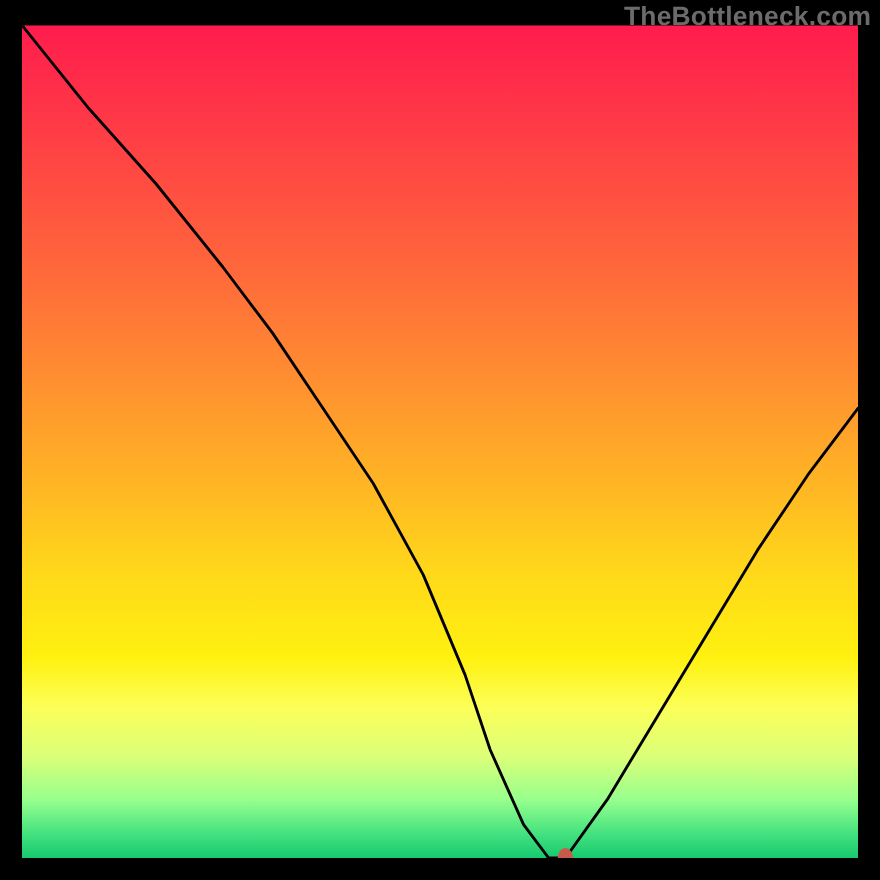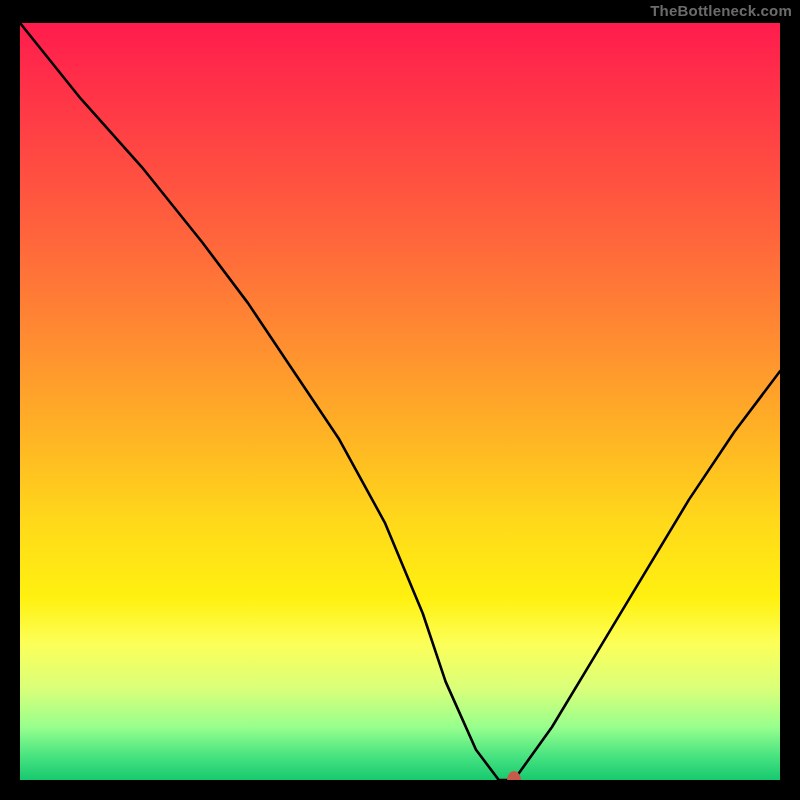--- a/index.html
+++ b/index.html
@@ -14,21 +14,21 @@
   .frame {
     position: relative;
     width: 800px;
     height: 800px;
     background: #000;
   }
   .watermark {
     position: absolute;
     top: 2px;
     right: 8px;
-    font-size: 15px;
+    font-size: 24px;
     font-weight: bold;
     color: #6b6b6b;
     letter-spacing: 0.2px;
     z-index: 20;
   }
   .plot-area {
     position: absolute;
     left: 20px;
     top: 23px;
     width: 760px;

